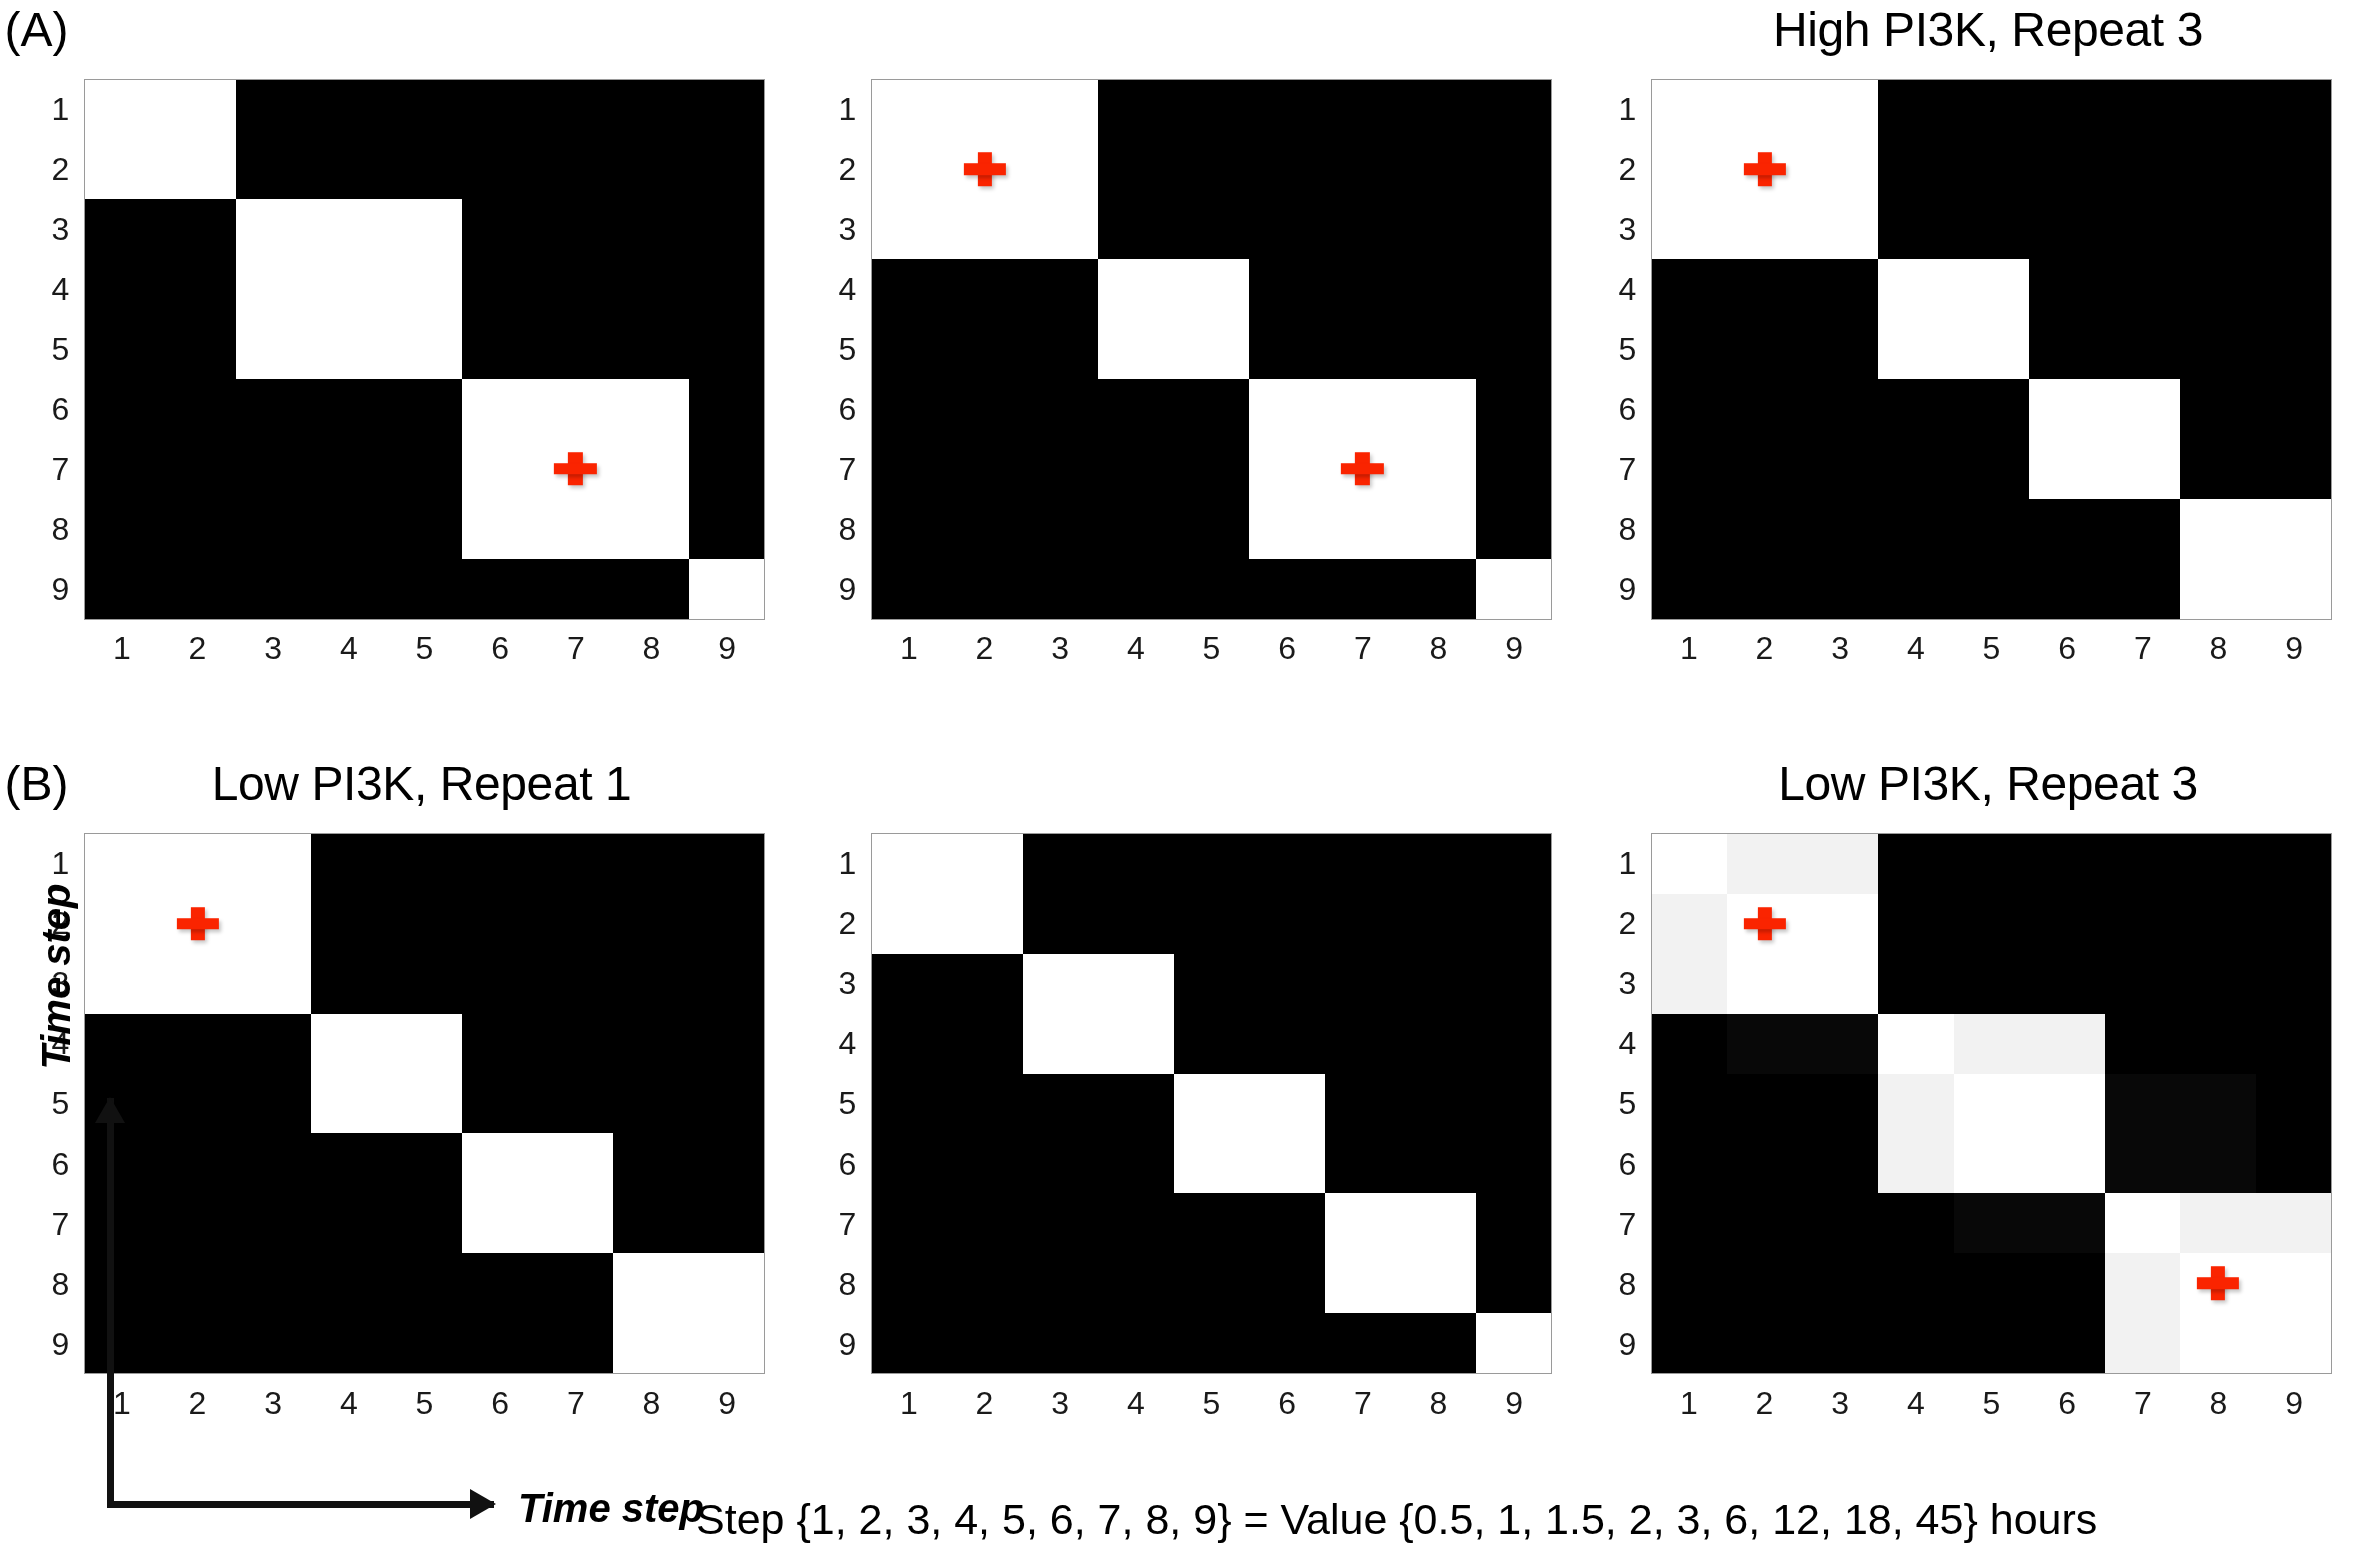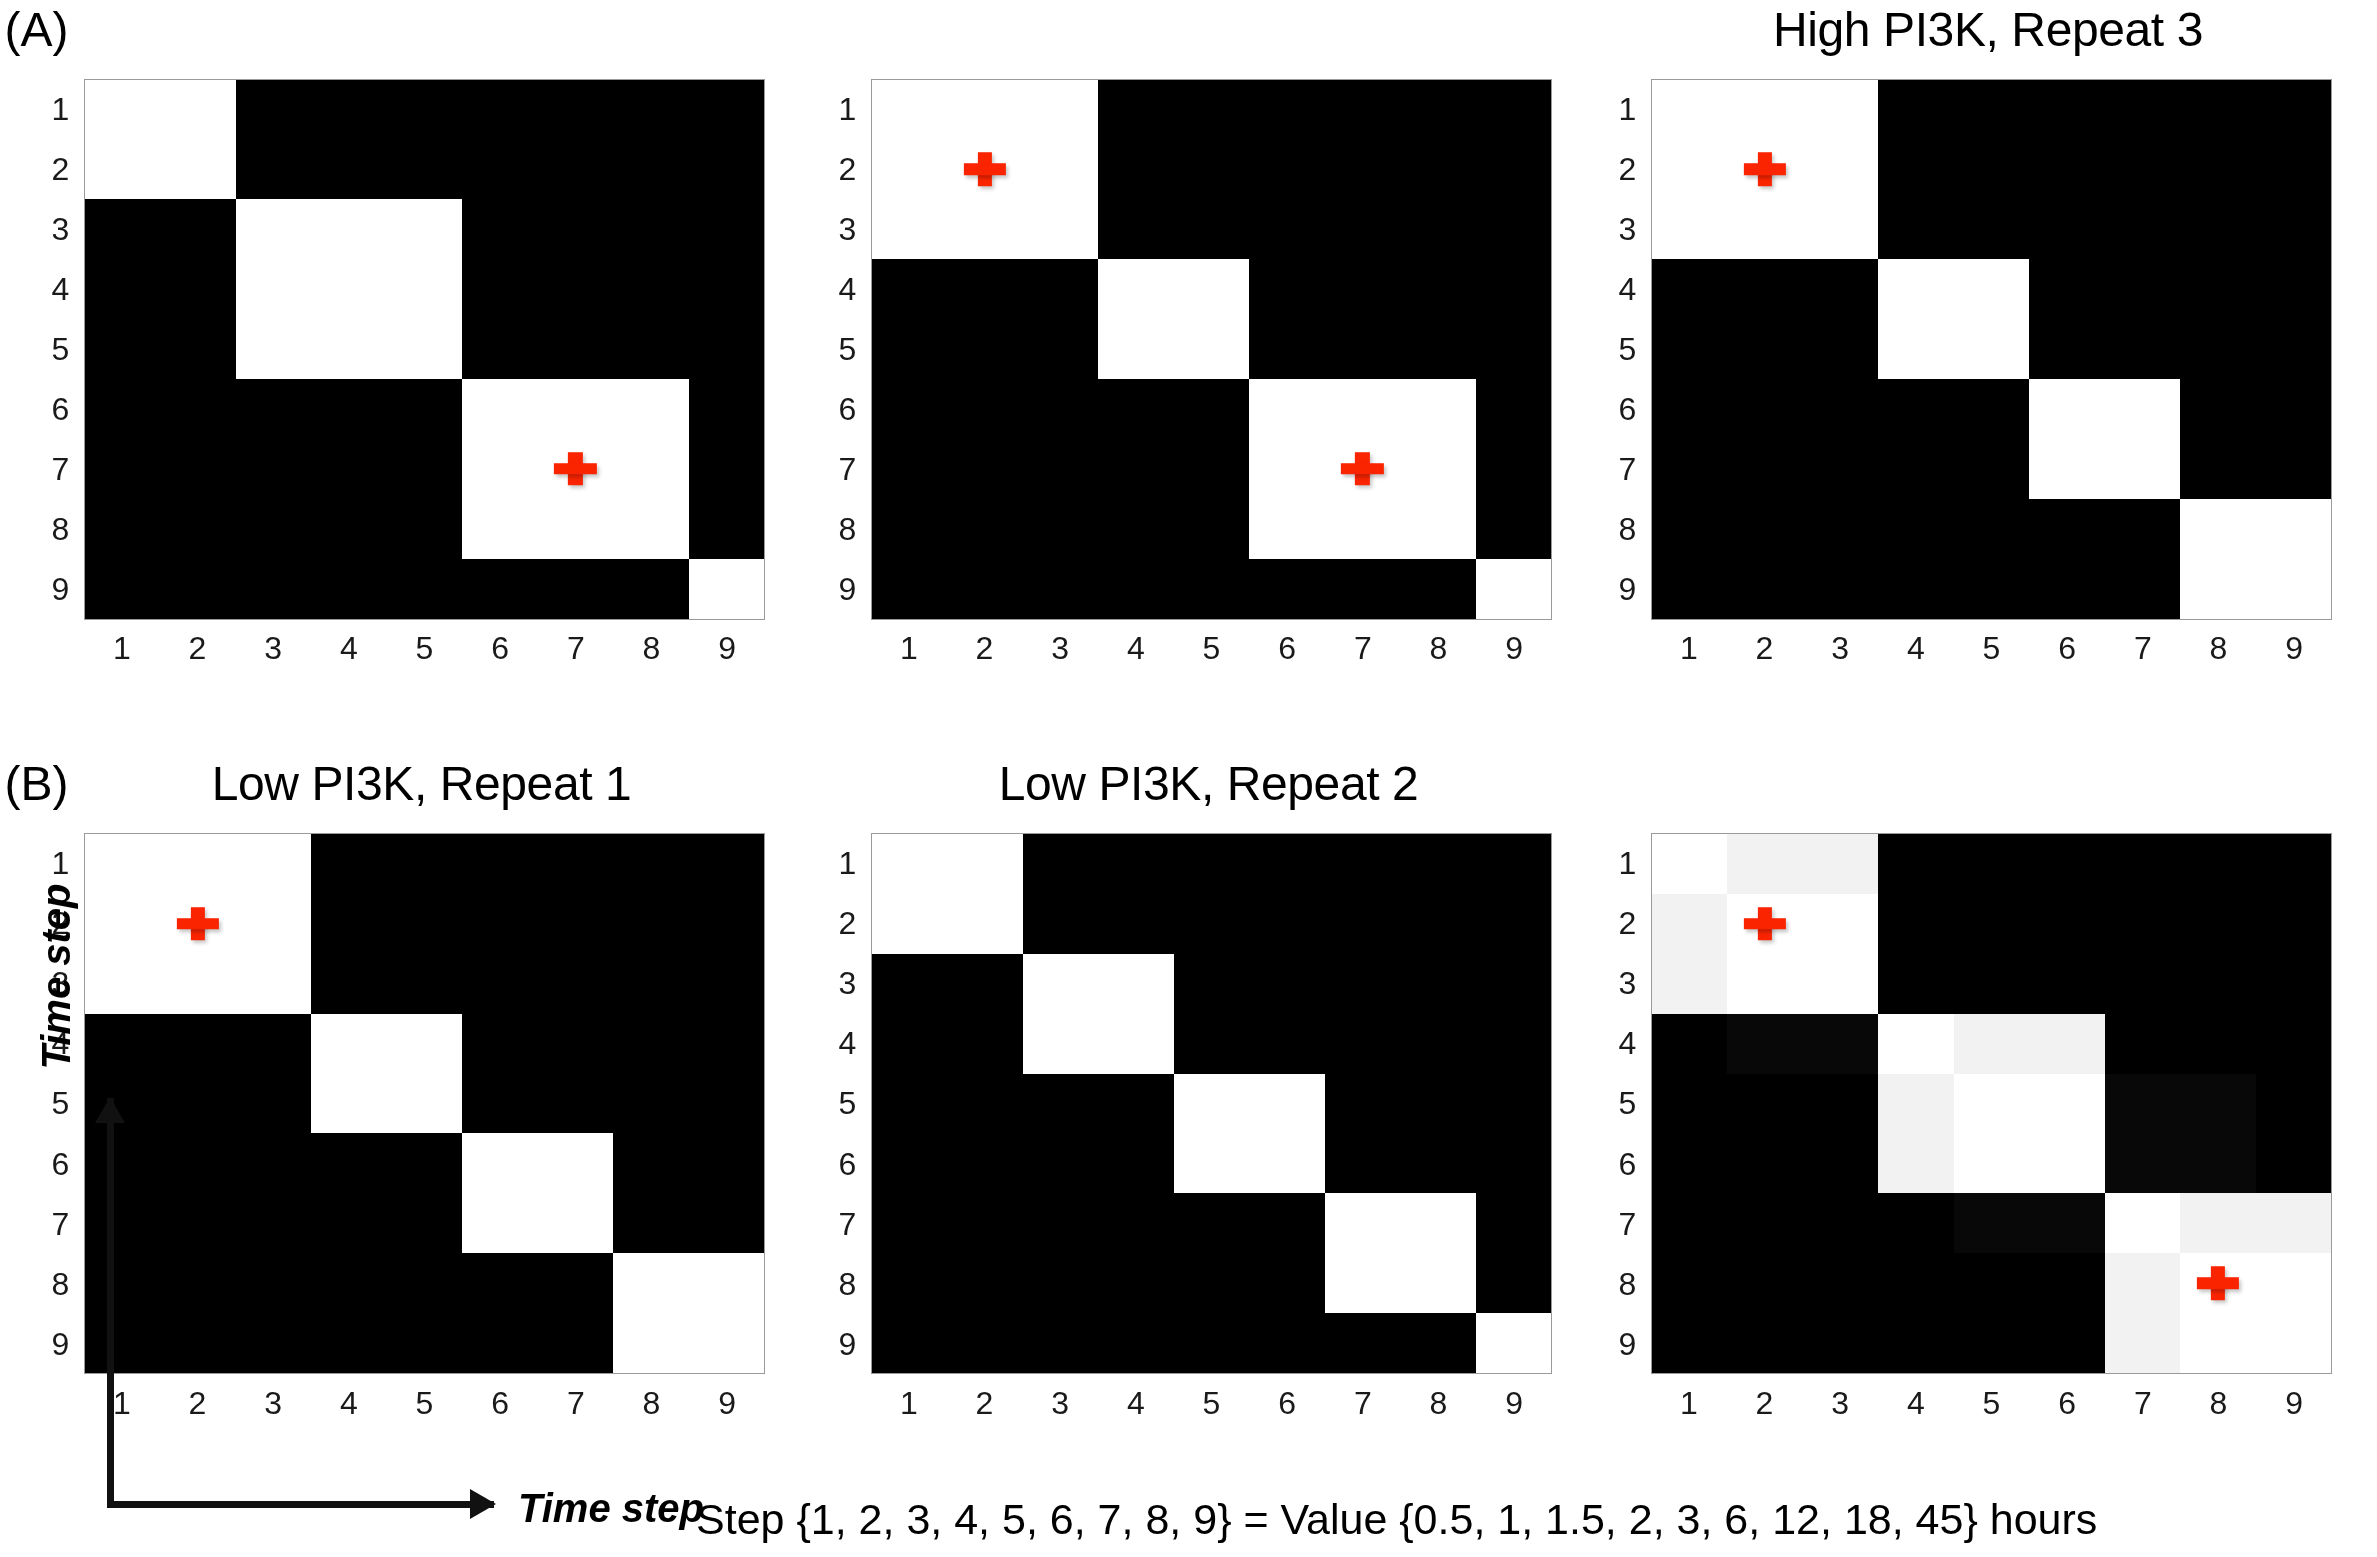--- a/index.html
+++ b/index.html
@@ -664,21 +664,20 @@
         <span>4</span>
         <span>5</span>
         <span>6</span>
         <span>7</span>
         <span>8</span>
         <span>9</span>
       </div>
   </div>
 
   <div class="panel" style="left:818px; top:756px; width:781px; height:712px;">
-    <div class="panel-title">Low PI3K, Repeat 2</div>
     <div class="ylabels" style="left:0px; top:77px; width:46px; height:541px;">
         <span>1</span>
         <span>2</span>
         <span>3</span>
         <span>4</span>
         <span>5</span>
         <span>6</span>
         <span>7</span>
         <span>8</span>
         <span>9</span>
@@ -775,20 +774,21 @@
         <span>4</span>
         <span>5</span>
         <span>6</span>
         <span>7</span>
         <span>8</span>
         <span>9</span>
       </div>
   </div>
 
   <div class="panel" style="left:1598px; top:756px; width:780px; height:712px;">
+    <div class="panel-title">Low PI3K, Repeat 3</div>
     <div class="ylabels" style="left:0px; top:77px; width:46px; height:541px;">
         <span>1</span>
         <span>2</span>
         <span>3</span>
         <span>4</span>
         <span>5</span>
         <span>6</span>
         <span>7</span>
         <span>8</span>
         <span>9</span>

